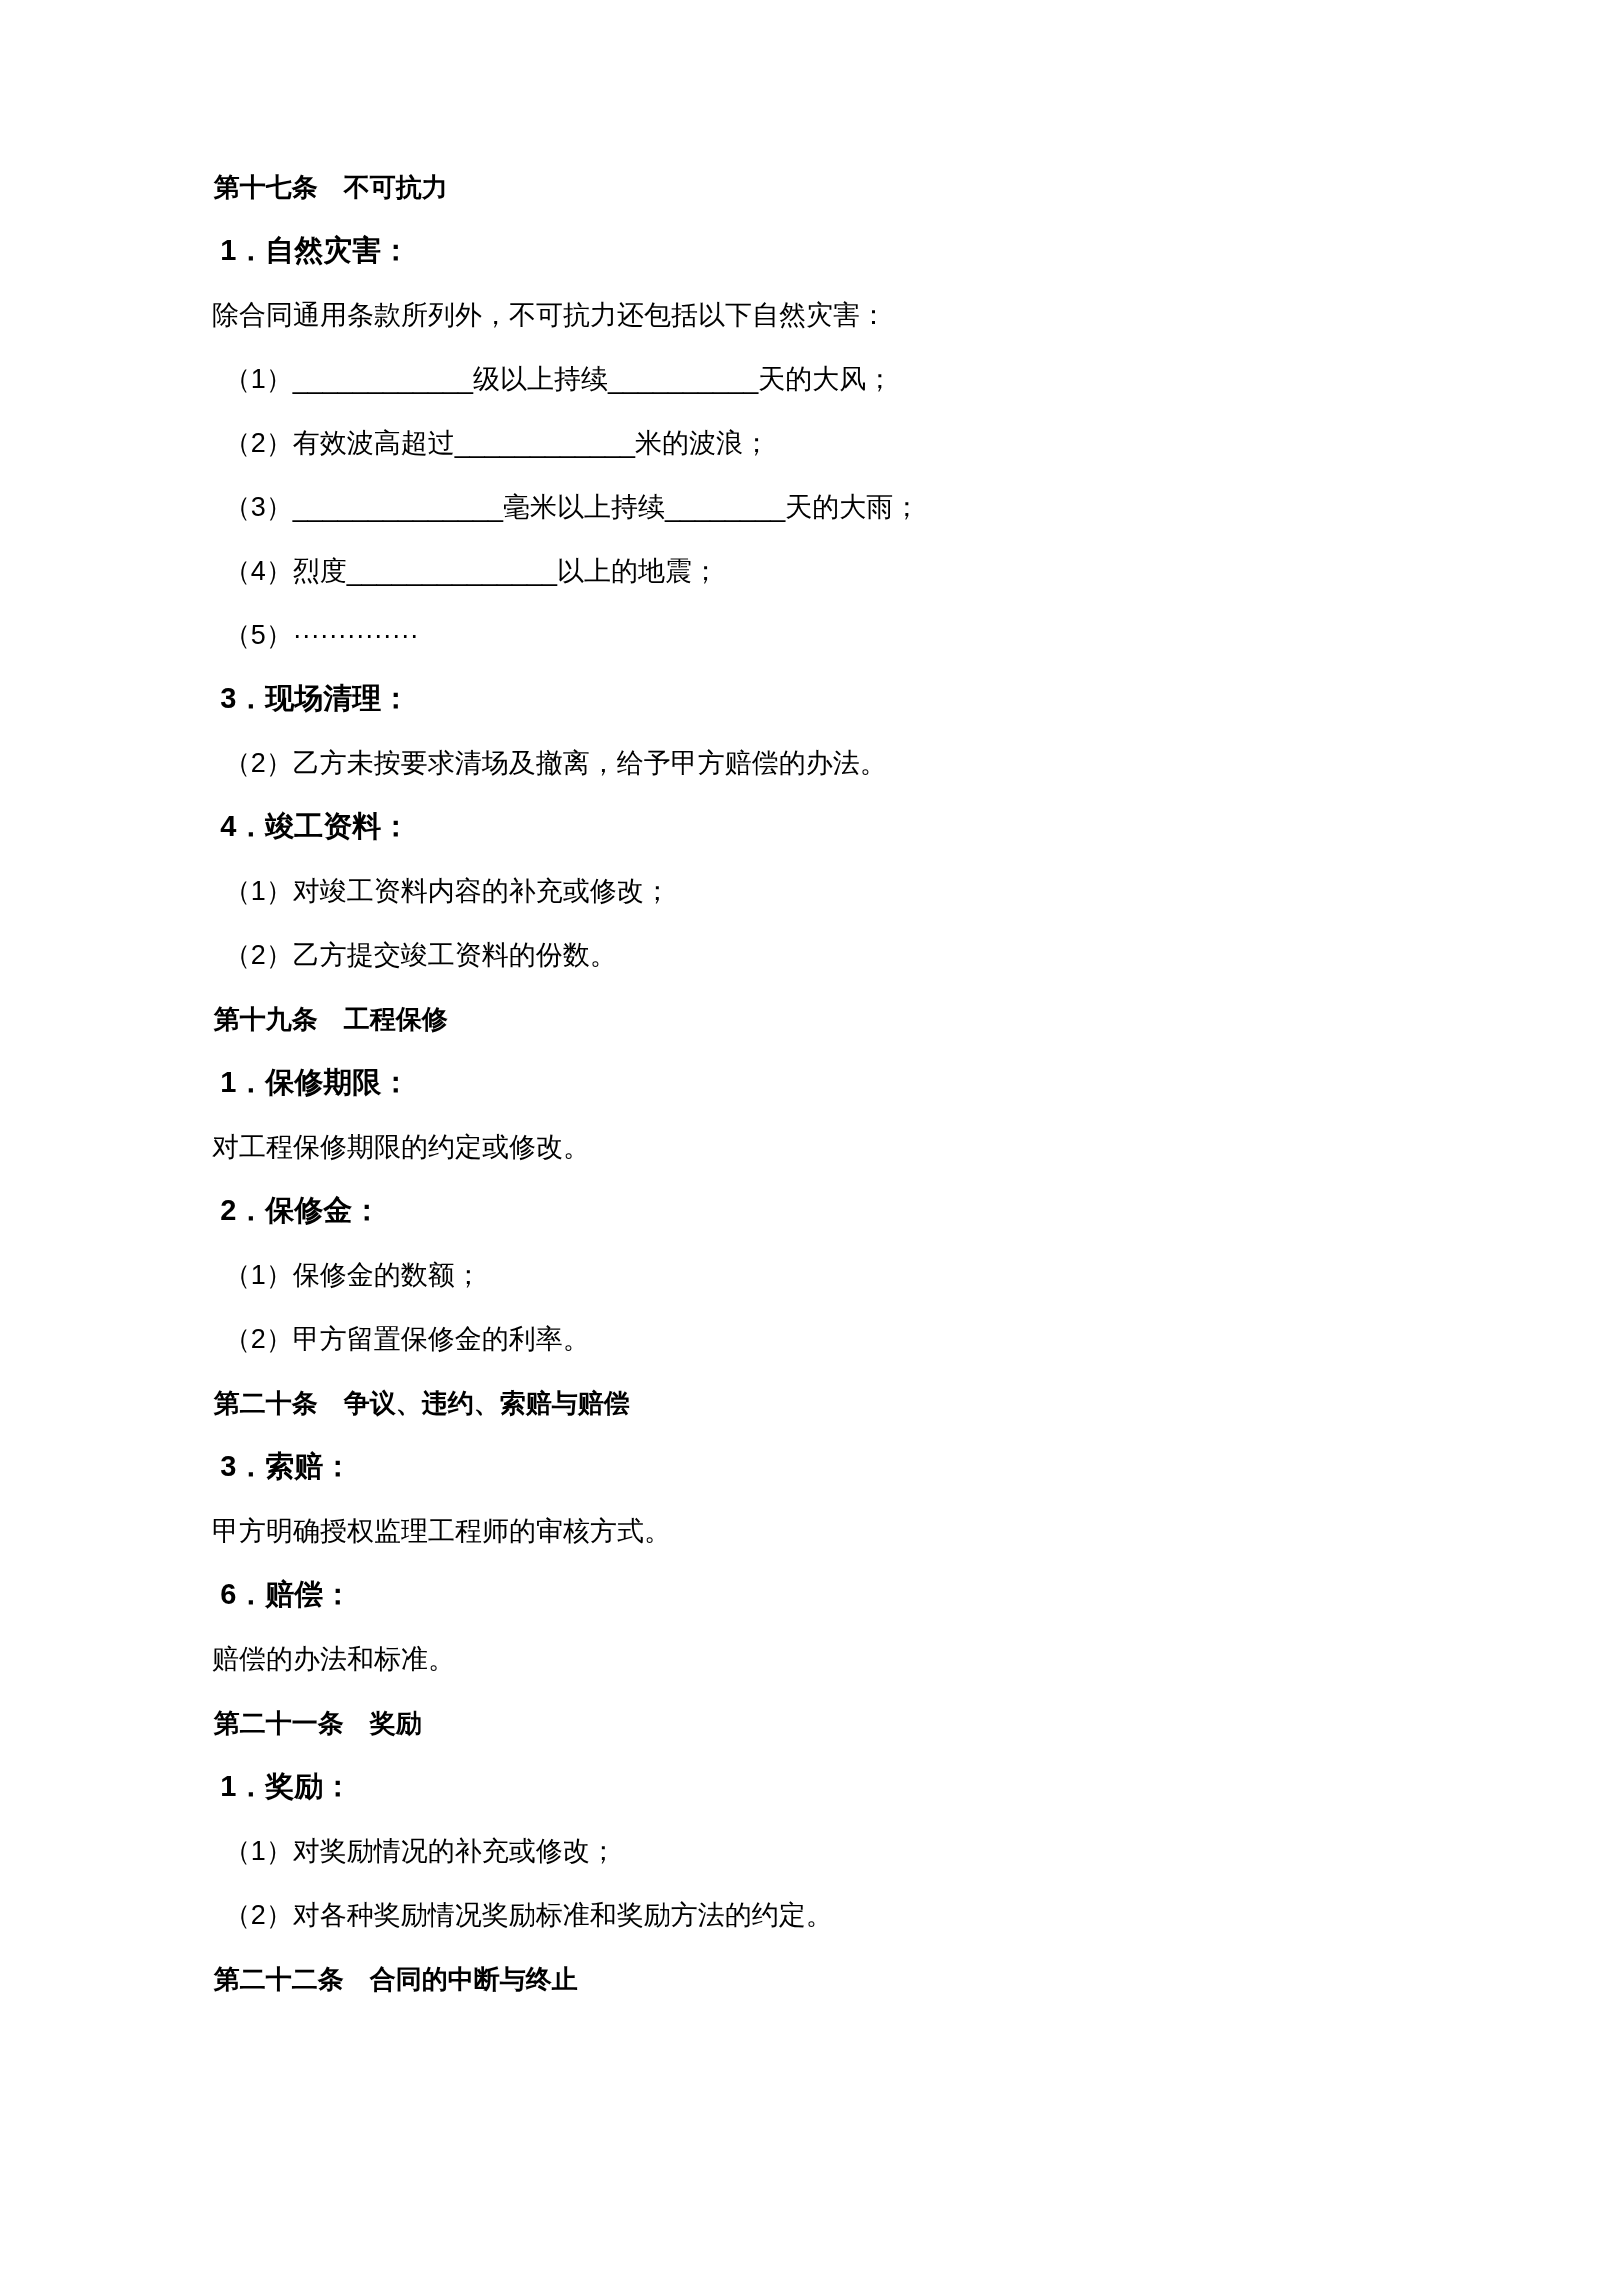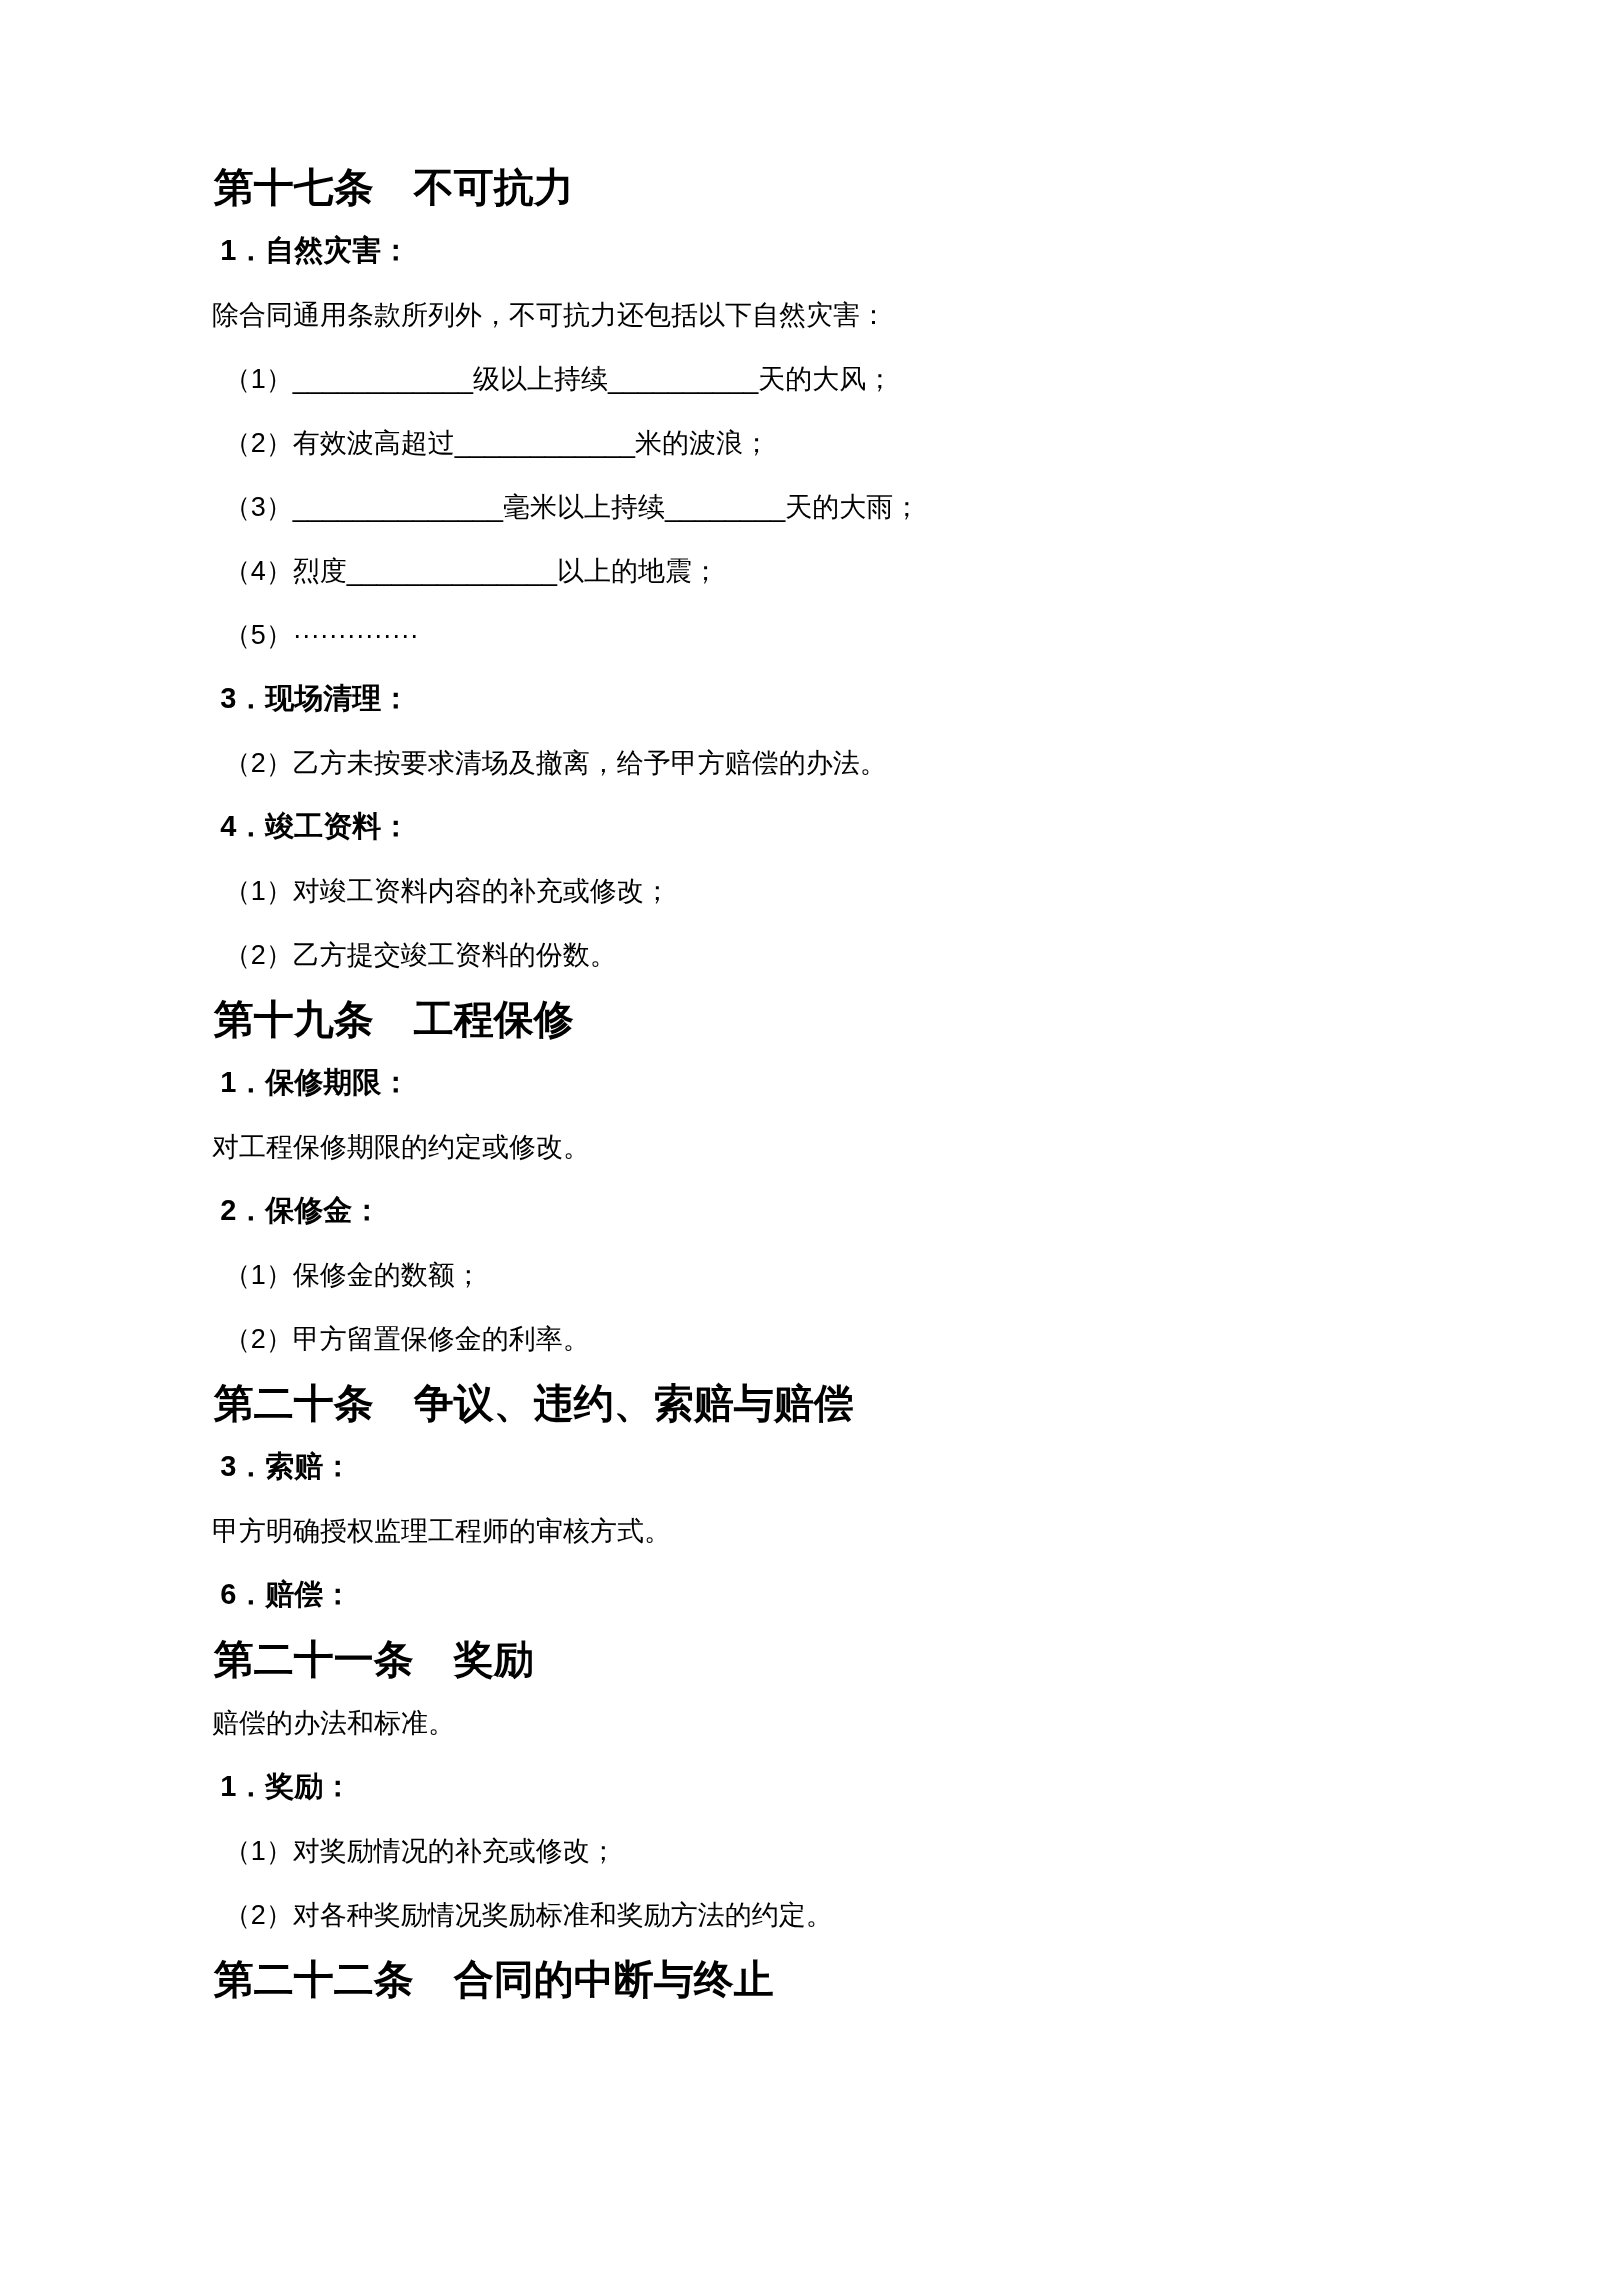--- a/index.html
+++ b/index.html
@@ -33,21 +33,21 @@
     display: flex;
     align-items: center;
     font-size: 27px;
     font-family: Liberation Sans, sans-serif;
     white-space: pre;
     color: #000000;
   }
   .t-heading {
     font-family: Liberation Sans, sans-serif;
     font-weight: 700;
-    font-size: 40px;
+    font-size: 26px;
     padding-left: 1.8px;
   }
   .t-sub {
     font-family: "Liberation Sans", "DejaVu Sans", sans-serif;
     font-weight: 700;
     font-size: 29px;
     padding-left: 8.2px;
   }
   .t-body {
     padding-left: 0;
@@ -77,21 +77,21 @@
     <div class="line t-heading">第十九条　工程保修</div>
     <div class="line t-sub">1．保修期限：</div>
     <div class="line t-body">对工程保修期限的约定或修改。</div>
     <div class="line t-sub">2．保修金：</div>
     <div class="line t-item">（1）保修金的数额；</div>
     <div class="line t-item">（2）甲方留置保修金的利率。</div>
     <div class="line t-heading">第二十条　争议、违约、索赔与赔偿</div>
     <div class="line t-sub">3．索赔：</div>
     <div class="line t-body">甲方明确授权监理工程师的审核方式。</div>
     <div class="line t-sub">6．赔偿：</div>
+    <div class="line t-body">赔偿的办法和标准。</div>
     <div class="line t-heading">第二十一条　奖励</div>
-    <div class="line t-body">赔偿的办法和标准。</div>
     <div class="line t-sub">1．奖励：</div>
     <div class="line t-item">（1）对奖励情况的补充或修改；</div>
     <div class="line t-item">（2）对各种奖励情况奖励标准和奖励方法的约定。</div>
     <div class="line t-heading">第二十二条　合同的中断与终止</div>
   </div>
 </div>
 
 
 </body></html>

